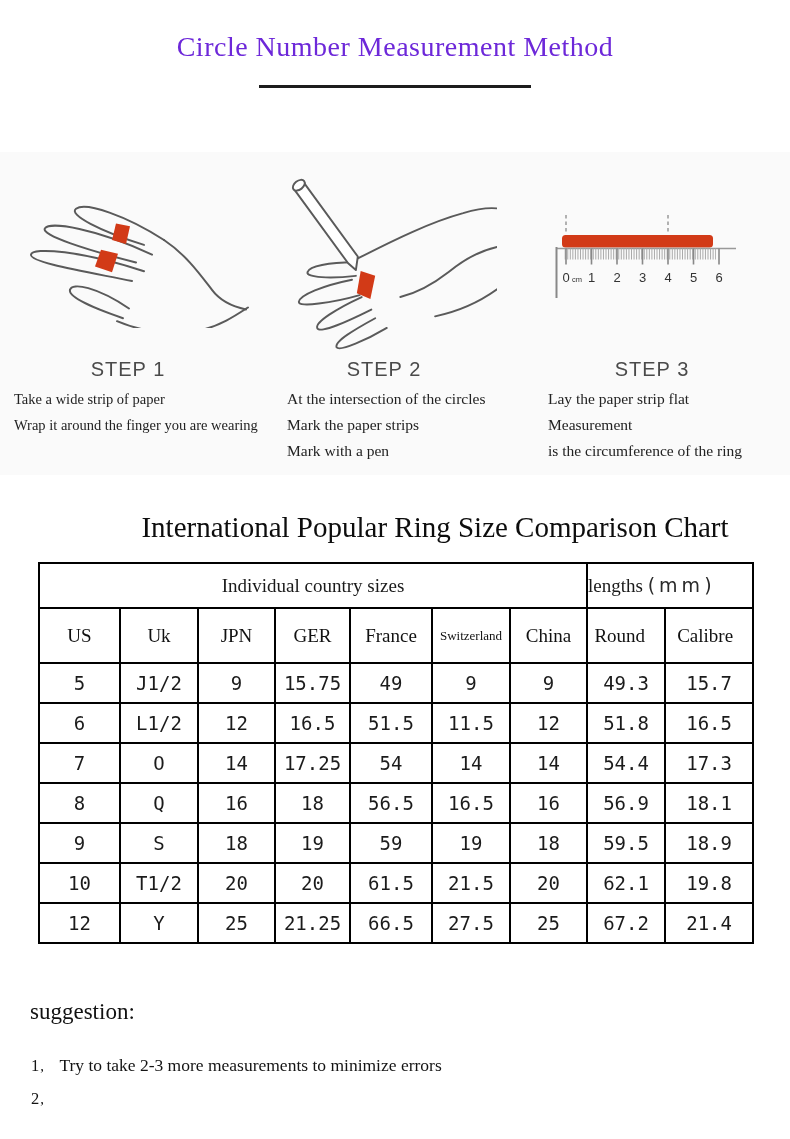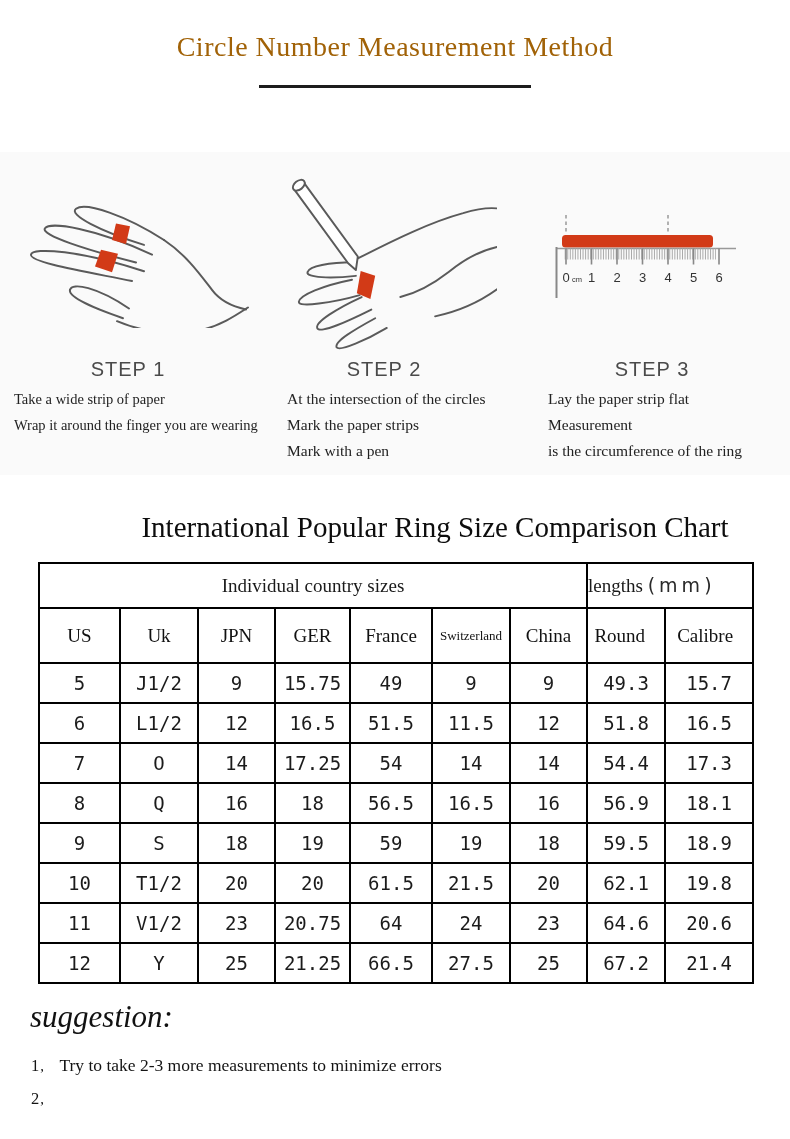--- a/index.html
+++ b/index.html
@@ -3,21 +3,21 @@
 <meta charset="utf-8">
 <style>
   html,body { margin:0; padding:0; background:#fff; }
   .page {
     position:relative; width:790px; height:1139px; overflow:hidden;
     background:#fff; color:#1a1a1a;
     font-family:"Liberation Serif", serif;
   }
 
   
-  .main-title { padding-top:31px; text-align:center; font-size:28px; letter-spacing:0.5px; color:#a16207; }
+  .main-title { padding-top:31px; text-align:center; font-size:28px; letter-spacing:0.5px; color:#6d28d9; }
   .title-underline { width:272px; height:3px; background:#1c1c1c; margin:22px auto 0; }
 
   
   .steps-band { position:absolute; left:0; top:152px; width:790px; height:323px; background:var(--steps-bg,#fafafa); }
   .step-col { position:absolute; top:0; }
   .col-1 { left:2px;   width:252px; }
   .col-2 { left:271px; width:226px; }
   .col-3 { left:536px; width:232px; }
   .step-art { position:relative; height:206px; }
   .step-art svg { position:absolute; }
@@ -49,21 +49,21 @@
   .group-right .unit { font-family:"DejaVu Sans", sans-serif; font-size:19px; letter-spacing:4px; color:#2a2a2a; }
   .row-head th { text-align:center; font-size:19px; color:#111; }
   .row-head th.th-small { font-size:13px; }
   .row-head th.th-right { text-align:right; padding-right:19px; }
   .row-data td {
     text-align:center; font-family:"DejaVu Sans Mono", monospace;
     font-size:19px; color:#1b1b1b;
   }
 
   
-  .suggestion-title { position:absolute; top:999px; left:30px; font-size:31px; color:#111;font-style:italic; }
+  .suggestion-title { position:absolute; top:999px; left:30px; font-size:23px; color:#111; }
   .suggestion-items { position:absolute; top:1053px; left:31px; width:740px; font-size:17.5px; color:#141414; }
   .sugg-item { display:flex; align-items:baseline; margin-bottom:9px; line-height:24px; }
   .sugg-num  { flex:0 0 auto; font-size:16.5px; }
   .sugg-num::after { content:","; display:inline-block; transform:translate(1px,1px) scale(0.9); }
   .sugg-gap-wide   { width:16px; flex:0 0 auto; }
   .sugg-gap-narrow { width:6px;  flex:0 0 auto; }
 
   .ruler-num { font-family:"Liberation Sans", sans-serif; font-size:13px; fill:#333; }
   .ruler-unit { font-family:"Liberation Sans", sans-serif; font-size:7.5px; fill:#333; }
 </style>
@@ -239,31 +239,20 @@
           <td>T1/2</td>
           <td>20</td>
           <td>20</td>
           <td>61.5</td>
           <td>21.5</td>
           <td>20</td>
           <td>62.1</td>
           <td>19.8</td>
     </tr>
     <tr class="row-data">
-      <td>11</td>
-          <td>V1/2</td>
-          <td>23</td>
-          <td>20.75</td>
-          <td>64</td>
-          <td>24</td>
-          <td>23</td>
-          <td>64.6</td>
-          <td>20.6</td>
-    </tr>
-    <tr class="row-data">
       <td>12</td>
           <td>Y</td>
           <td>25</td>
           <td>21.25</td>
           <td>66.5</td>
           <td>27.5</td>
           <td>25</td>
           <td>67.2</td>
           <td>21.4</td>
     </tr>

